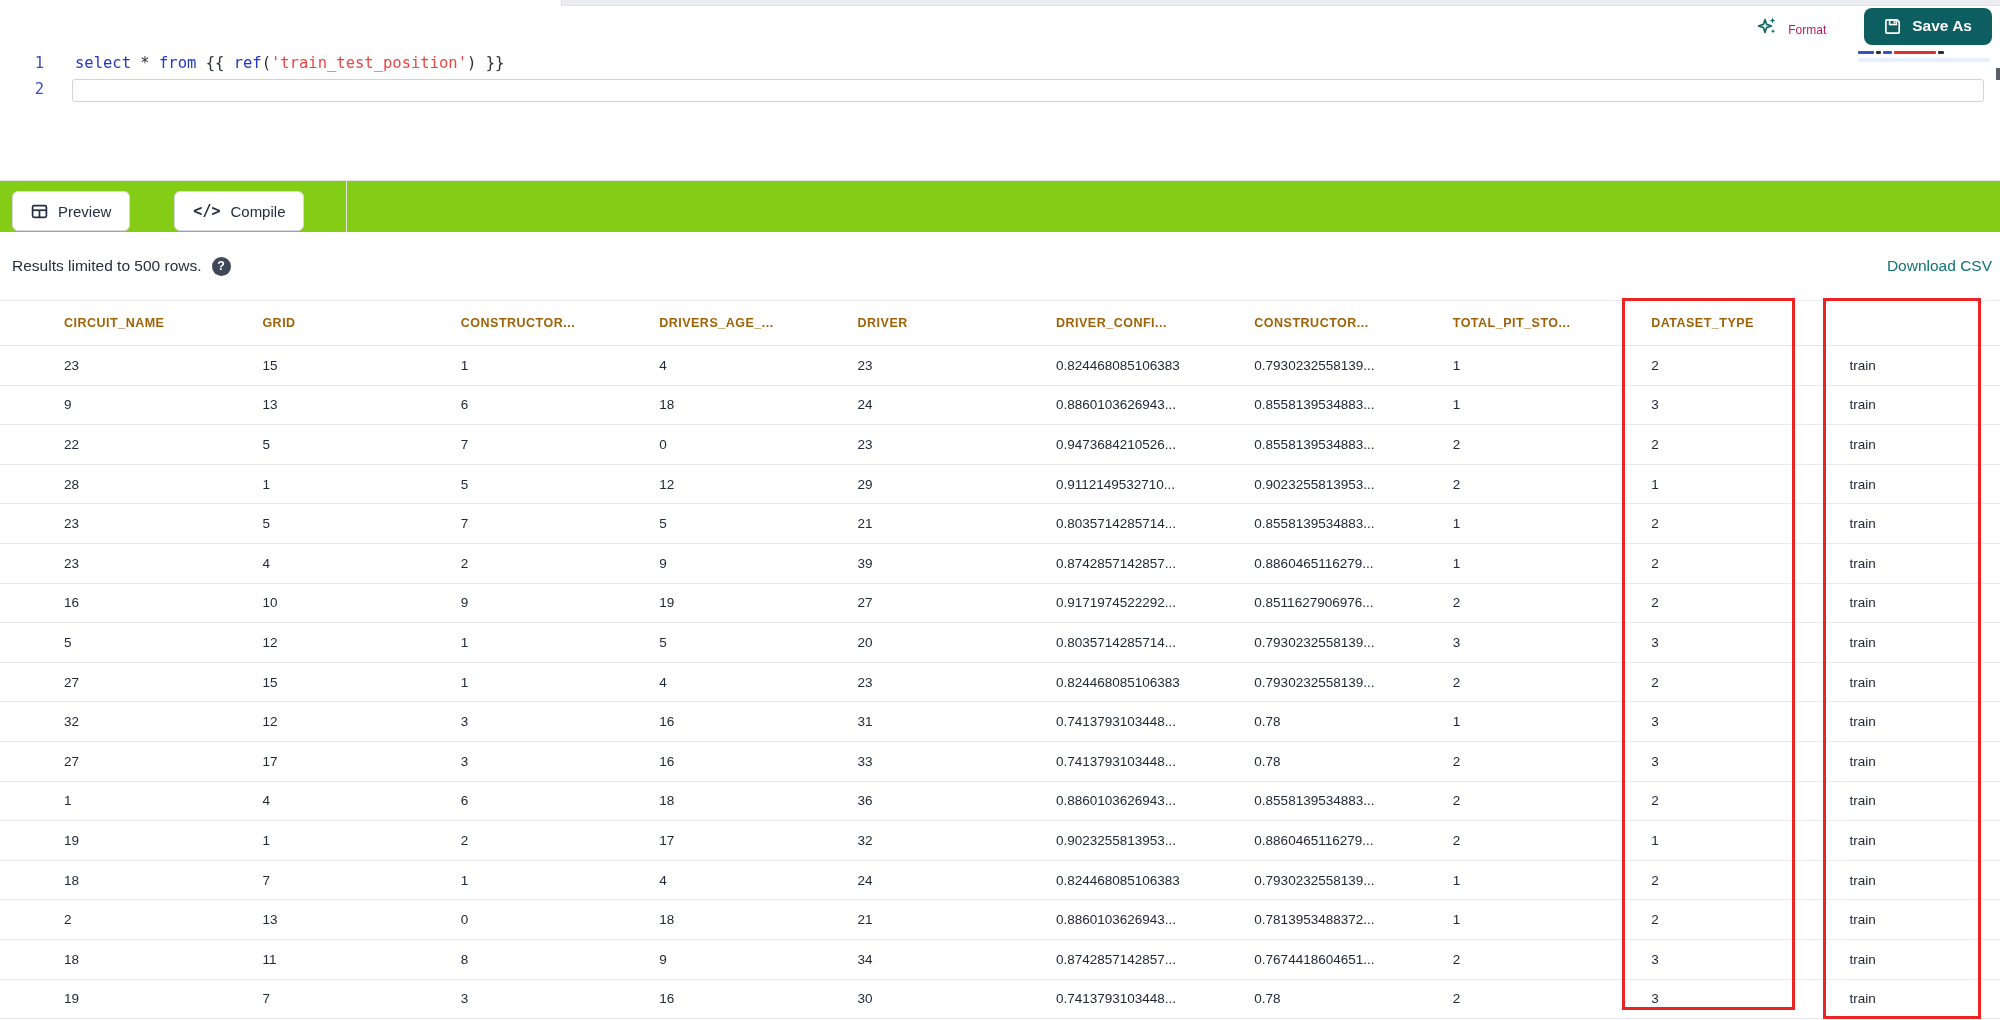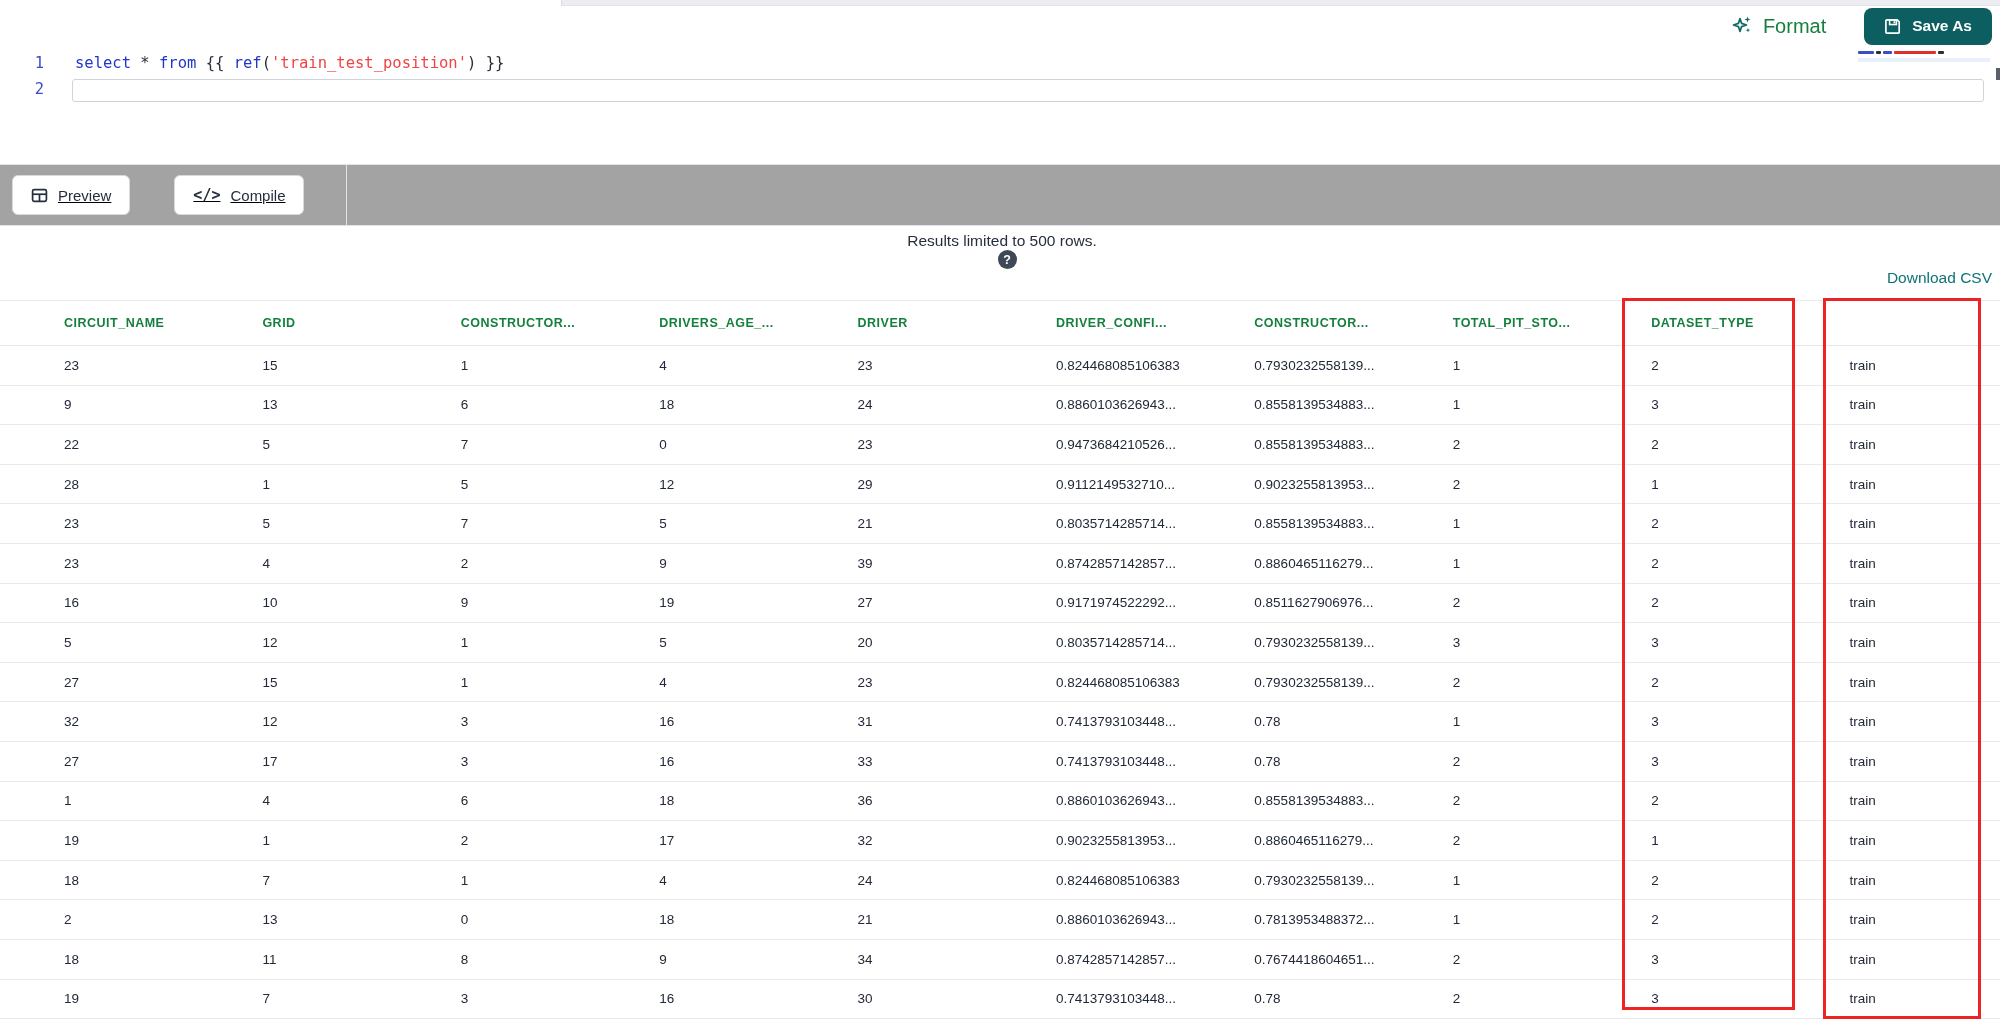--- a/index.html
+++ b/index.html
@@ -26,57 +26,57 @@
 
   .minimap { position:absolute; top:44px; right:10px; width:132px; height:18px; }
   .mm-line { display:flex; gap:2px; align-items:center; height:5px; }
   .mm-seg { height:3px; border-radius:1px; }
   .mm-sel { margin-top:3px; width:132px; height:4px; background:#e8f0fe; }
   .editor-scroll-thumb { position:absolute; top:62px; right:0; width:4px; height:12px; background:#5a5f6a; }
 
   
   .top-actions { position:absolute; top:0; right:0; height:52px; display:flex;
                  align-items:center; gap:38px; padding-right:8px; }
-  .format-btn { display:flex; align-items:flex-start; gap:10px; color:#15803d;
-                font-size:20px; cursor:pointer; }
+  .format-btn { display:flex; align-items:flex-end; gap:10px; color:#be185d;
+                font-size:12px; cursor:pointer; }
   .saveas-btn { display:flex; align-items:center; gap:10px; background:var(--teal,#0c5e60);
                 color:#fff; border:none; border-radius:8px; height:37px; padding:0 20px;
                 font-size:15.5px; font-weight:700; font-family:"Liberation Sans",sans-serif; cursor:pointer; }
 
   
-  .toolbar { position:absolute; top:164px; left:0; width:2000px; height:62px;
-             background:#a3a3a3; border-top:1px solid #e2e4e9; border-bottom:1px solid #e2e4e9;
-             display:flex; align-items:center;text-decoration:underline; }
+  .toolbar { position:absolute; top:180px; left:0; width:2000px; height:62px;
+             background:#84cc16; border-top:1px solid #e2e4e9; border-bottom:1px solid #e2e4e9;
+             display:flex; align-items:center; }
   .tb-btn { display:flex; align-items:center; gap:10px; background:#fff;
             border:1px solid #d6d9df; border-radius:6px; height:40px; padding:0 18px;
             font-size:15px; color:#242e3e; font-family:"Liberation Sans",sans-serif; cursor:pointer; }
   .tb-btn + .tb-btn { margin-left:44px; }
   .tb-btn:first-child { margin-left:12px; }
   .code-glyph { font-family:"DejaVu Sans Mono",monospace; font-weight:700; font-size:15px; color:#242e3e; }
   .tb-divider { width:1px; height:62px; background:#e0e2e8; margin-left:42px; }
   .tabs { display:flex; height:62px; margin-left:15px; }
   .tab { display:flex; align-items:center; padding:0 23px; font-size:15.5px; color:#252d3b;
          cursor:pointer; border-bottom:3px solid transparent; }
   .tab.active { border-bottom-color:#7b8494; }
 
   
   .results-bar { position:absolute; top:232px; left:0; width:2000px; height:68px; background:#fff;
-                 display:flex; align-items:center; padding:0 8px 0 12px;flex-direction:column; }
+                 display:flex; align-items:center; padding:0 8px 0 12px; }
   .limit-text { font-size:15.5px; color:#262e3c; }
   .help-icon { width:19px; height:19px; border-radius:50%; background:#3f4856; color:#fff;
                font-size:12.5px; font-weight:700; display:flex; align-items:center;
                justify-content:center; margin-left:10px; cursor:pointer; }
   .download-link { margin-left:auto; color:#0f7277; font-size:15.5px; cursor:pointer; text-decoration:none; }
 
   
   .table { position:absolute; top:300px; left:0; width:2000px; border-top:1px solid #e9eaee; }
   .thead, .tr { display:grid; grid-template-columns:repeat(10, 198.4px); }
   .thead { height:45px; border-bottom:1px solid #e4e6ea; }
   .th { padding-left:64px; display:flex; align-items:center; font-size:12.5px; font-weight:700;
-        letter-spacing:0.5px; color:#15803d; white-space:nowrap; overflow:hidden; }
+        letter-spacing:0.5px; color:#a16207; white-space:nowrap; overflow:hidden; }
   .tr { height:39.6px; border-bottom:1px solid #e9eaee; background:#fff; }
   .td { padding-left:64px; display:flex; align-items:center; font-size:13.5px; color:#222938;
         white-space:nowrap; overflow:hidden; }
 
   
   .red-box { position:absolute; border:3px solid var(--red,#ee2424); background:transparent; pointer-events:none; }
   .box1 { left:1622px; top:298px; width:173px; height:712px; }
   .box2 { left:1823px; top:298px; width:158px; height:721px; }
 
   svg { display:block; }

